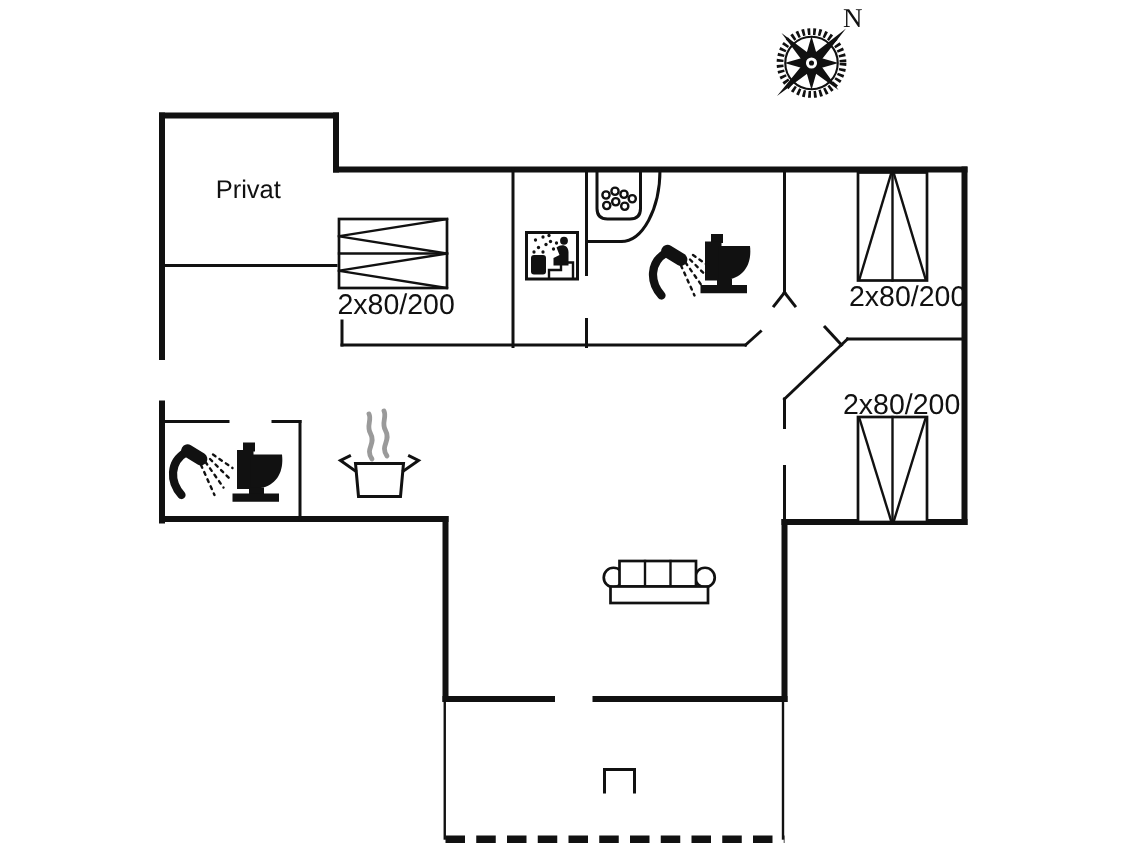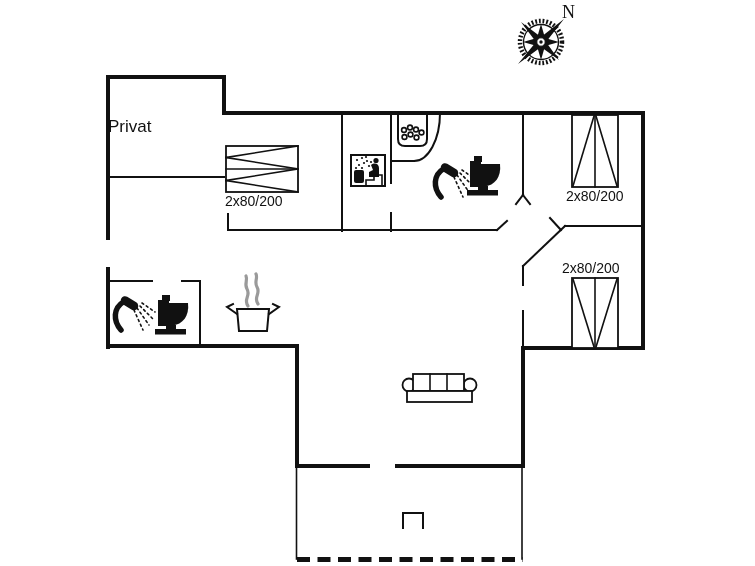--- a/index.html
+++ b/index.html
@@ -1,23 +1,23 @@
 <!DOCTYPE html>
 <html style="--ink: #111111; --bg: #ffffff; --steam: #9a9a9a;"><head>
 <meta charset="utf-8">
 <style>
   html,body{margin:0;padding:0;background:#fff;}
   .plan{position:relative;width:755px;height:566px;background:var(--bg,#fff);
         font-family:"Liberation Sans",sans-serif;overflow:hidden;}
   .plan svg{position:absolute;left:0;top:0;}
   .lbl{position:absolute;color:var(--ink,#111);line-height:1;}
   .room-lbl{font-size:17px;}
-  .bed-lbl{font-size:14px;}
+  .bed-lbl{font-size:19px;}
   .north-lbl{font-size:18px;font-family:"Liberation Serif",serif;}
-  .ctr{}
+  .ctr{text-align:center;}
   
   .w4{stroke:var(--ink,#111);stroke-width:4;stroke-linecap:square;fill:none;}
   .w2{stroke:var(--ink,#111);stroke-width:2;stroke-linecap:square;fill:none;}
   .w16{stroke:var(--ink,#111);stroke-width:1.6;stroke-linecap:square;fill:none;}
   .wfill{fill:var(--ink,#111);stroke:none;}
   .wwhite{fill:#fff;stroke:var(--ink,#111);}
   .steam{stroke:var(--steam,#9a9a9a);stroke-width:3.2;fill:none;stroke-linecap:round;}
   .dash{stroke:var(--ink,#111);stroke-width:5;fill:none;stroke-dasharray:13 7.5;}
   .spray{stroke:var(--ink,#111);stroke-width:1.6;fill:none;stroke-dasharray:2 3.2;stroke-linecap:round;}
 </style>

